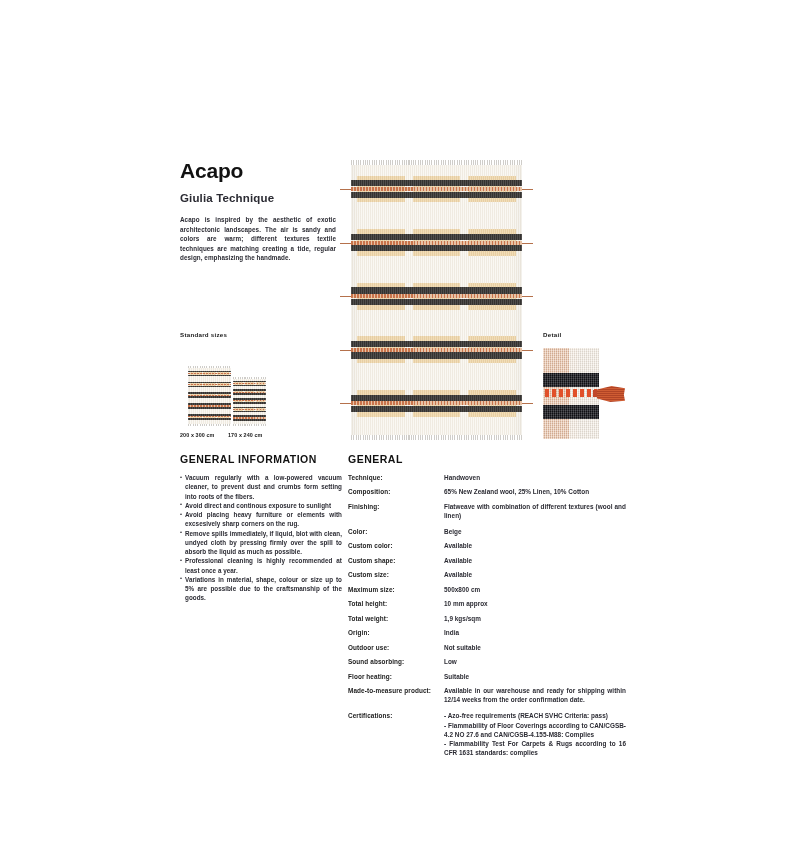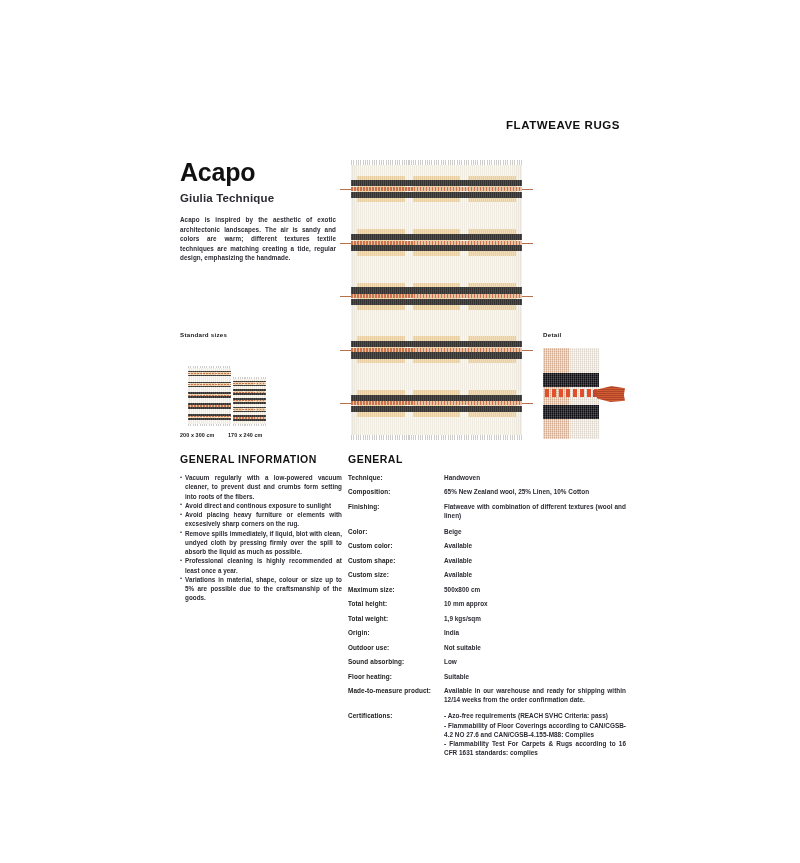--- a/index.html
+++ b/index.html
@@ -27,21 +27,21 @@
     font-size: 11.5px;
     font-weight: bold;
     letter-spacing: 0.55px;
     color: #111;
   }
 
   
   .title {
     position: absolute;
     left: 180px; top: 160px;
-    font-size: 25px;
+    font-size: 21px;
     font-weight: bold;
     letter-spacing: -0.2px;
     color: #111;
     line-height: 1;
   }
   .author {
     position: absolute;
     left: 180px; top: 192px;
     font-size: 11.5px;
     font-weight: bold;
@@ -273,21 +273,20 @@
     text-align: justify;
     color: #2b2b33;
   }
   .feat-table tr.tall td { padding-bottom: 6.5px; }
 </style>
 </head>
 <body>
 
 <div class="page">
 
-  <div class="header-rugs">FLATWEAVE RUGS</div>
 
   <div class="title">Acapo</div>
   <div class="author">Giulia Technique</div>
   <div class="description">Acapo is inspired by the aesthetic of exotic architectonic landscapes. The air is sandy and colors are warm; different textures textile techniques are matching creating a tide, regular design, emphasizing the handmade.</div>
 
   <div class="rug" id="main-rug" style="position:absolute; left:351px; top:160px; width:171px; height:280px;">
     <div class="rug-field"></div>
   <div class="fringe" style="top: 0px; height: 5px;"></div>
       <div class="fringe" style="top: 275px; height: 5px;"></div>
       <div class="block" style="left: 5.985px; top: 15.648px; width: 47.88px; height: 26.8px;"></div>

